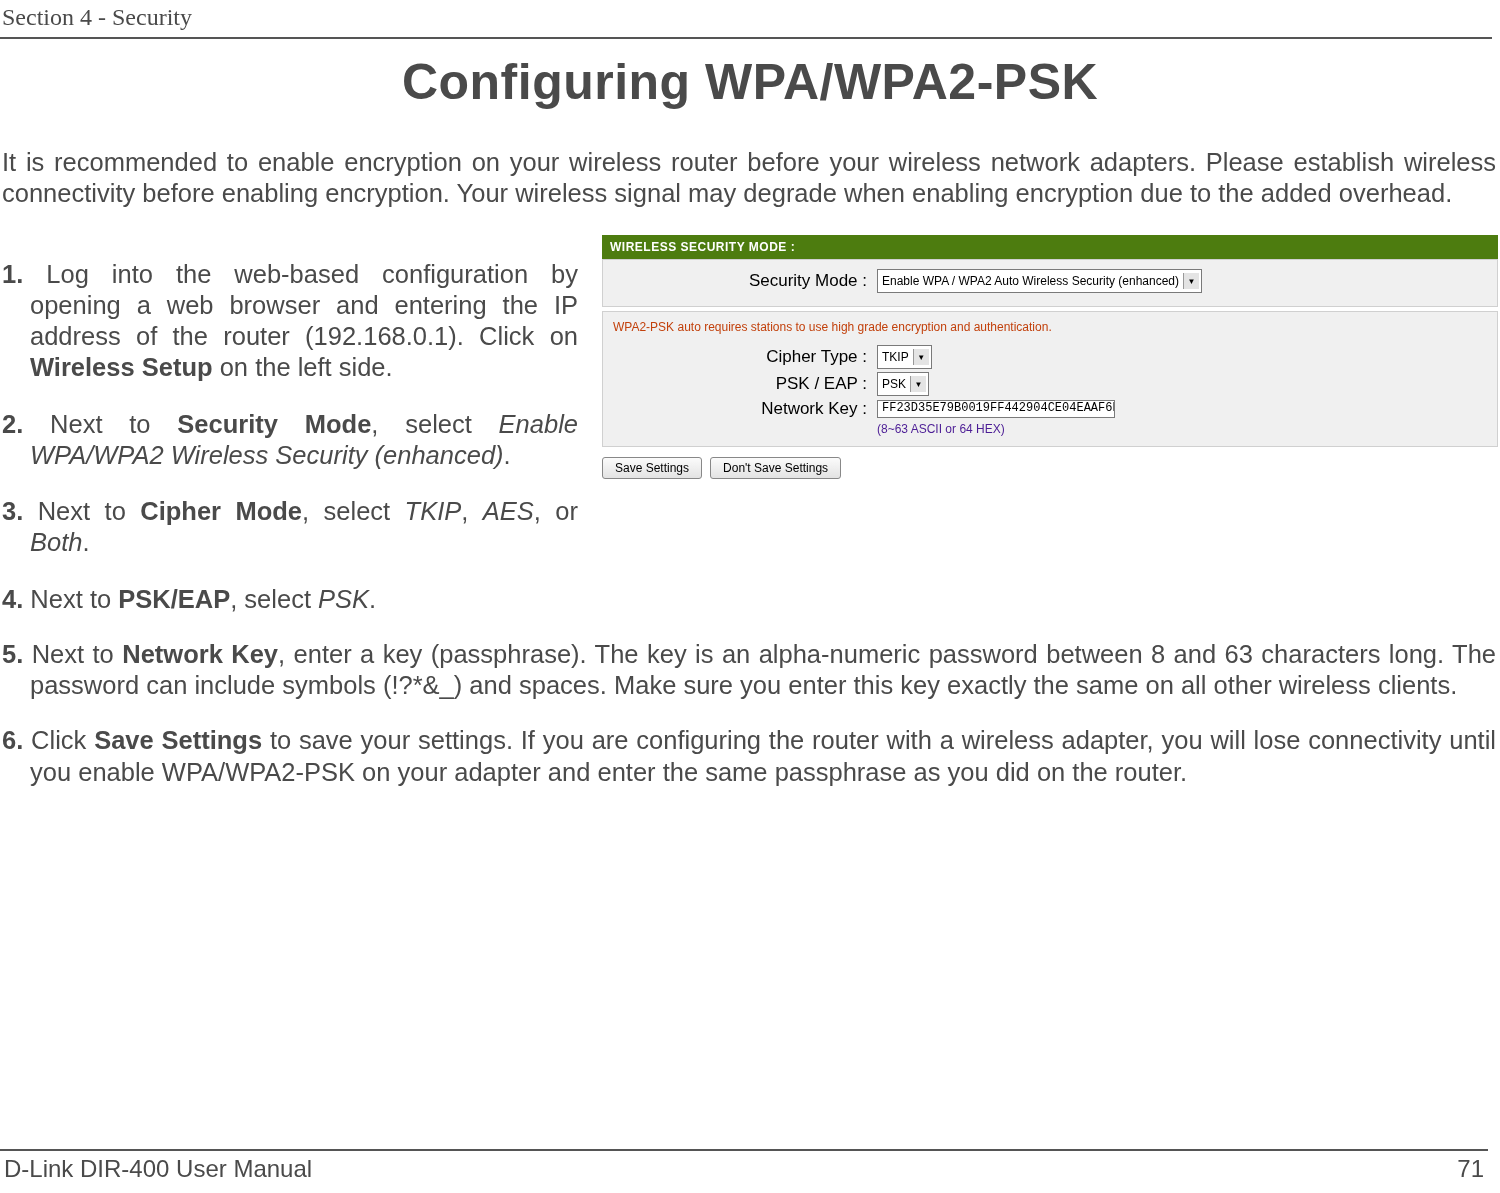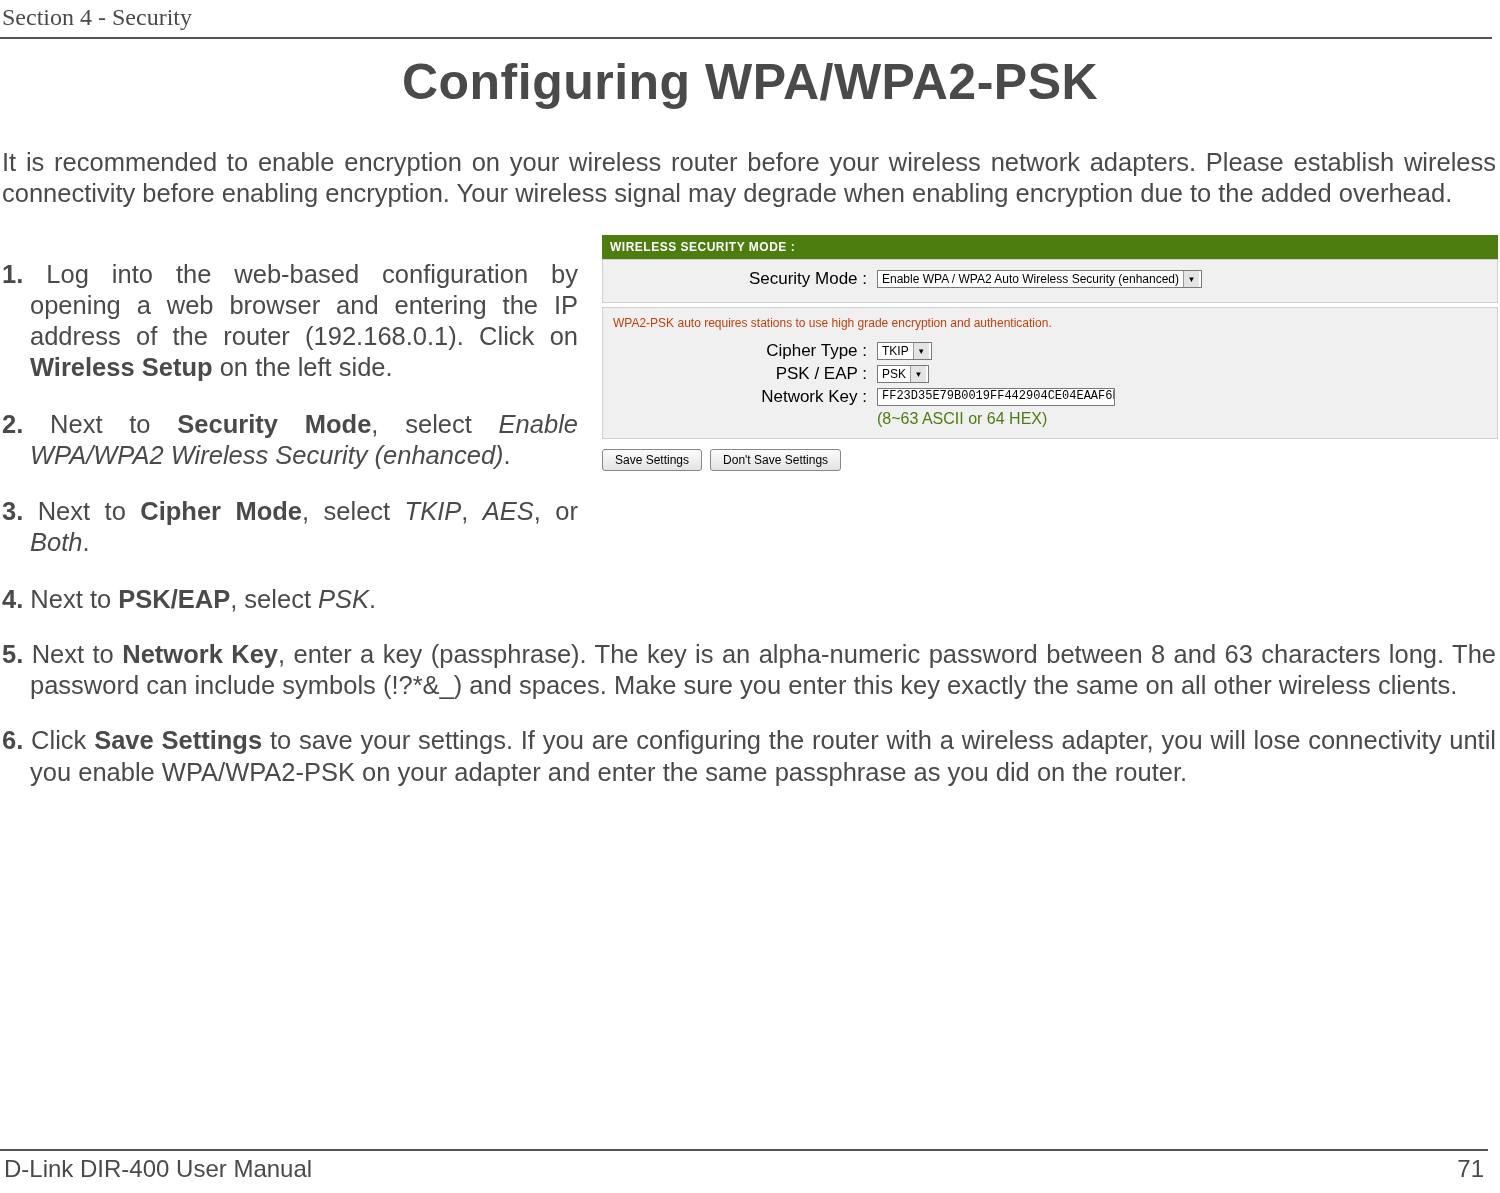--- a/index.html
+++ b/index.html
@@ -105,21 +105,21 @@
     text-align: right;
     padding-right: 10px;
     color: #000;
     font-size: 17px;
   }
   .select {
     display: inline-flex;
     align-items: center;
     background: #fff;
     border: 1px solid #7a7a7a;
-    height: 18px;
+    height: 24px;
     font-size: 12px;
     padding: 0 2px 0 4px;
     box-sizing: border-box;
   }
   .select-arrow {
     background: #e4e4e4;
     border-left: 1px solid #999;
     width: 15px;
     height: 16px;
     margin-left: 4px;
@@ -140,22 +140,22 @@
     font-family: "Courier New", monospace;
     overflow: hidden;
     white-space: nowrap;
   }
   .desc-text {
     color: #c2410c;
     padding: 2px 6px 8px 2px;
     font-size: 12px;
   }
   .hint {
-    font-size: 16px;
-    color: #4d7c0f;
+    font-size: 12px;
+    color: #4c1d95;
     margin-left: 266px;
     margin-top: 0;
   }
   .button-row {
     margin-top: 10px;
     display: flex;
     gap: 8px;
   }
   .btn {
     background: linear-gradient(#fbfbfb, #e3e3e3);

